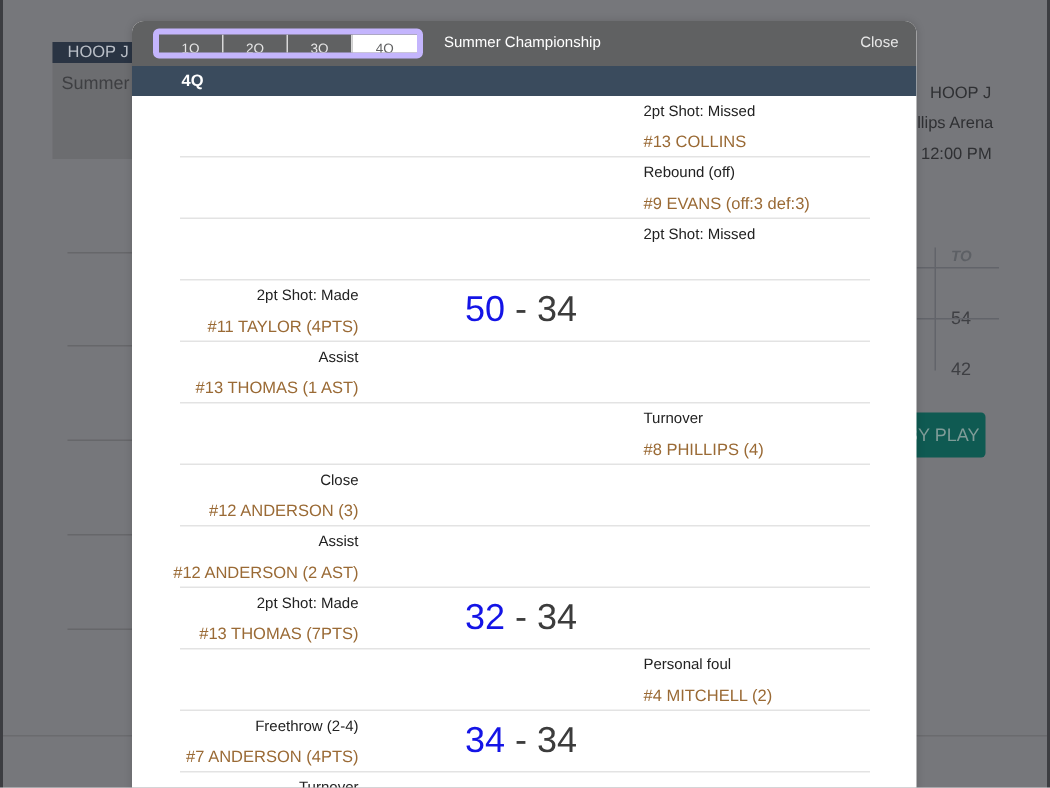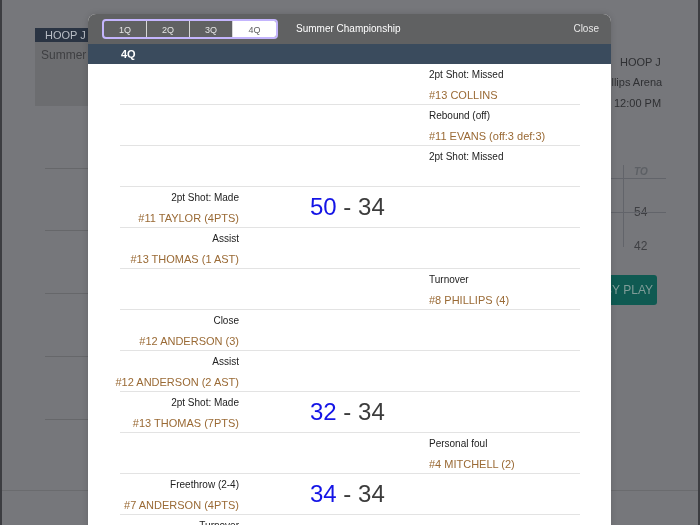--- a/index.html
+++ b/index.html
@@ -18,21 +18,21 @@
   .bg-right-text { position: absolute; color: #2f3033; font-size: 11px; white-space: nowrap; }
   .bg-table-head { position: absolute; left: 634px; top: 166px; color: #5d6065; font-size: 10px; font-style: italic; font-weight: bold; }
   .bg-vline { position: absolute; left: 623px; top: 165px; width: 1px; height: 82px; background: #62646a; }
   .bg-tline { position: absolute; left: 611px; width: 55px; height: 1px; background: #62646a; }
   .bg-cell { position: absolute; left: 634px; color: #3e3f43; font-size: 12px; margin-top: 16px; }
   .bg-btn { position: absolute; left: 600px; top: 275px; width: 57px; height: 30px; background: #0f5a52; border-radius: 3px; color: #7f9c98; font-size: 12px; line-height: 30px; text-align: right; padding-right: 4px; white-space: nowrap; overflow: hidden; }
 
   
   .modal { position: absolute; left: 88px; top: 14px; width: 523px; height: 520px; background: #ffffff; border-radius: 8px 8px 0 0; overflow: hidden; box-shadow: 0 0 6px rgba(0,0,0,0.15); }
   .modal-header { height: 30px; background: #606162; position: relative; }
-  .seg { position: absolute; left: 14px; top: 5px; height: 20px; display: flex; border: 2px solid #c4b5fd; border-radius: 4px; overflow: hidden; }
+  .seg { position: absolute; left: 14px; top: 5px; height: 20px; display: flex; border: 4px solid #c4b5fd; border-radius: 4px; overflow: hidden; }
   .seg-item { width: 43px; height: 18px; font-size: 9px; line-height: 18px; text-align: center; color: #e6e6e6; border-right: 1px solid #d8d8d8; }
   .seg-item:last-child { border-right: none; }
   .seg-item.active { background: #ffffff; color: #606162; }
   .modal-title { position: absolute; left: 208px; top: 0; line-height: 30px; color: #ffffff; font-size: 10px; }
   .close-btn { position: absolute; right: 12px; top: 0; line-height: 30px; color: #e8e8e8; font-size: 10px; }
   .section-head { height: 20px; background: #3a4b5d; color: #ffffff; font-size: 11px; font-weight: bold; line-height: 20px; padding-left: 33px; }
 
   .rows { position: relative; }
   .row { position: relative; height: 41px; margin: 0 31px 0 32px; border-bottom: 1px solid #e3e3e3; }
   .cell-left { position: absolute; right: 341px; top: 0; text-align: right; width: 200px; }
@@ -92,21 +92,21 @@
     <div class="row">
       <div class="cell-right">
         <div class="action">2pt Shot: Missed</div>
         <div class="player">#13 COLLINS</div>
       </div>
     </div>
 
     <div class="row">
       <div class="cell-right">
         <div class="action">Rebound (off)</div>
-        <div class="player">#11 EVANS (off:3 def:3)</div>
+        <div class="player">#9 EVANS (off:3 def:3)</div>
       </div>
     </div>
 
     <div class="row">
       <div class="cell-right">
         <div class="action">2pt Shot: Missed</div>
       </div>
     </div>
 
     <div class="row">

